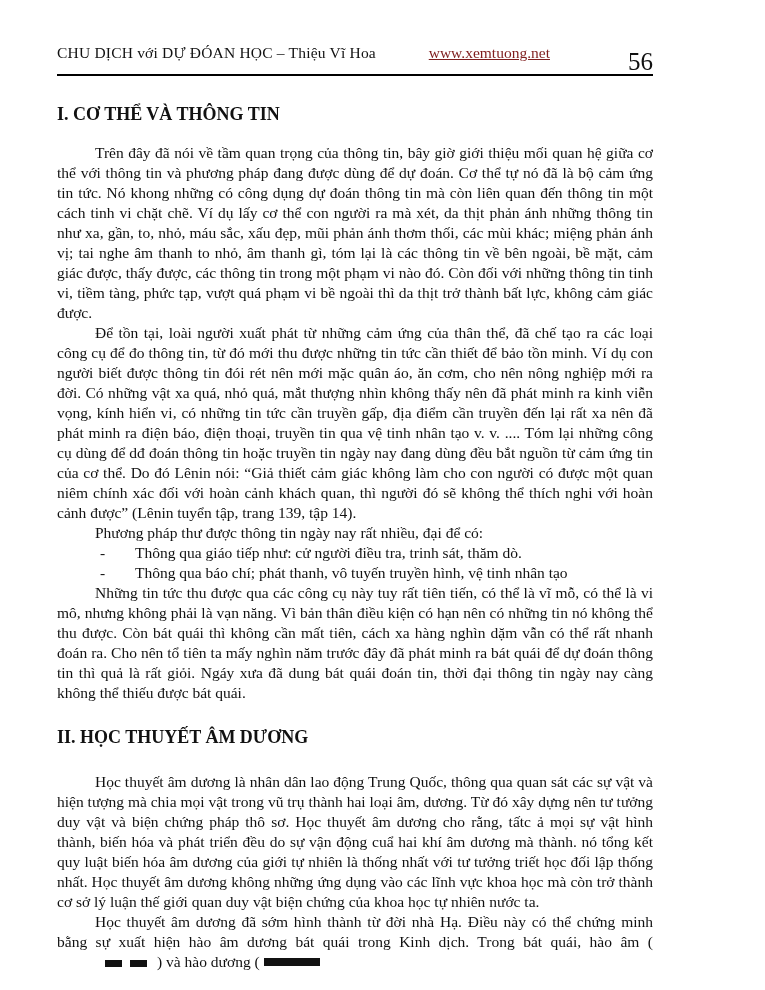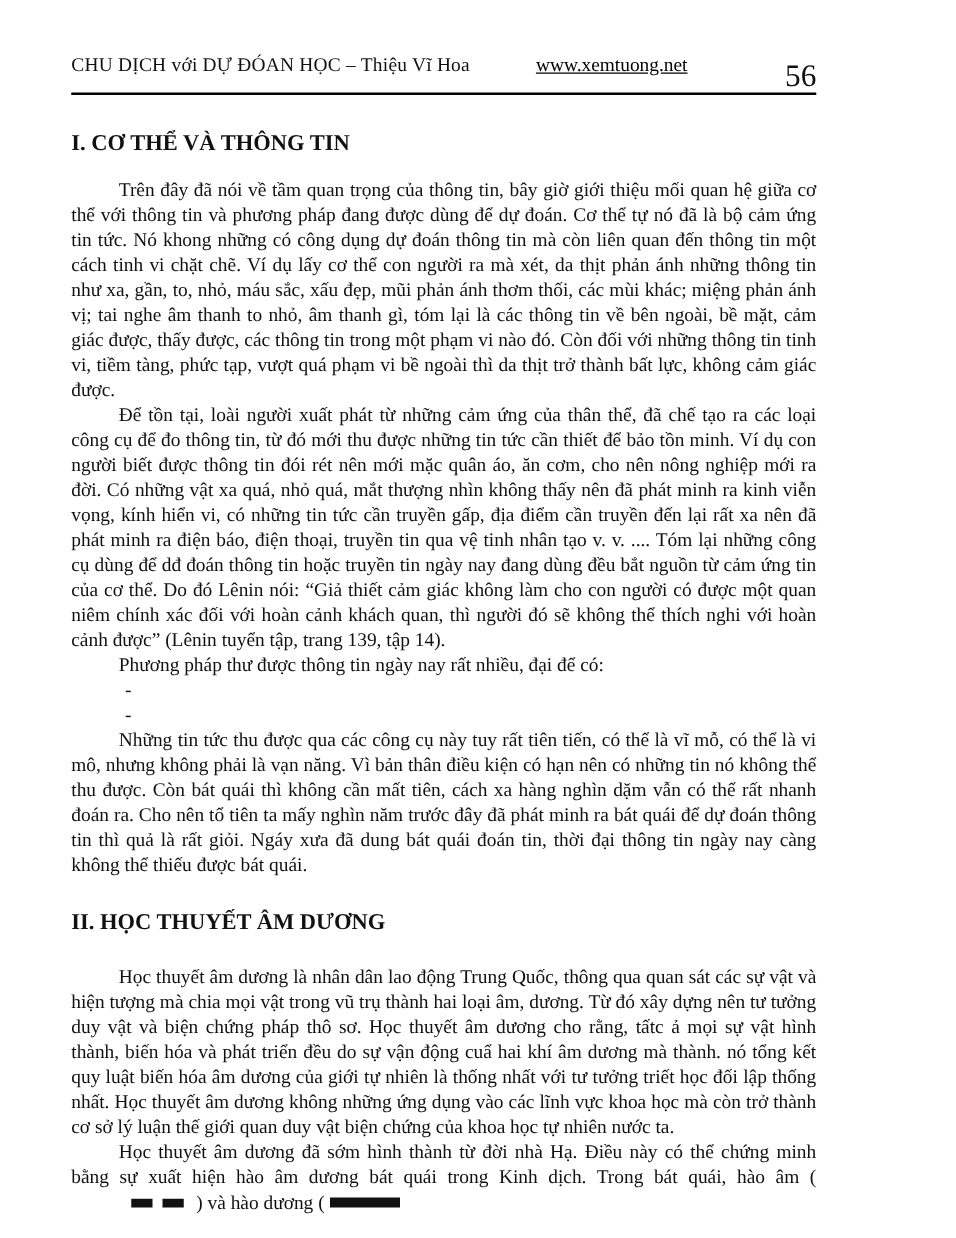--- a/index.html
+++ b/index.html
@@ -27,21 +27,21 @@
   .book-title {
     font-size: 15.5px;
     letter-spacing: 0.2px;
     white-space: nowrap;
     margin-bottom: 10px;
     flex: 1 1 auto;
   }
   .site-link {
     font-size: 15.5px;
     text-decoration: underline;
-    color: #000000;
+    color: #7f1d1d;
     white-space: nowrap;
     margin-bottom: 10px;
     margin-right: 78px;
     cursor: pointer;
   }
   .page-number {
     font-size: 25px;
     font-weight: normal;
     line-height: 1;
     margin-bottom: -2px;
@@ -129,23 +129,25 @@
   <div class="section-title">I. CƠ THỂ VÀ THÔNG TIN</div>
 
   <p class="body-par">Trên đây đã nói về tầm quan trọng của thông tin, bây giờ giới thiệu mối quan hệ giữa cơ thể với thông tin và phương pháp đang được dùng để dự đoán. Cơ thể tự nó đã là bộ cảm ứng tin tức. Nó khong những có công dụng dự đoán thông tin mà còn liên quan đến thông tin một cách tinh vi chặt chẽ. Ví dụ lấy cơ thể con người ra mà xét, da thịt phản ánh những thông tin như xa, gần, to, nhỏ, máu sắc, xấu đẹp, mũi phản ánh thơm thối, các mùi khác; miệng phản ánh vị; tai nghe âm thanh to nhỏ, âm thanh gì, tóm lại là các thông tin về bên ngoài, bề mặt, cảm giác được, thấy được, các thông tin trong một phạm vi nào đó. Còn đối với những thông tin tinh vi, tiềm tàng, phức tạp, vượt quá phạm vi bề ngoài thì da thịt trở thành bất lực, không cảm giác được.</p>
 
   <p class="body-par">Để tồn tại, loài người xuất phát từ những cảm ứng của thân thể, đã chế tạo ra các loại công cụ để đo thông tin, từ đó mới thu được những tin tức cần thiết để bảo tồn minh. Ví dụ con người biết được thông tin đói rét nên mới mặc quân áo, ăn cơm, cho nên nông nghiệp mới ra đời. Có những vật xa quá, nhỏ quá, mắt thượng nhìn không thấy nên đã phát minh ra kinh viễn vọng, kính hiển vi, có những tin tức cần truyền gấp, địa điểm cần truyền đến lại rất xa nên đã phát minh ra điện báo, điện thoại, truyền tin qua vệ tinh nhân tạo v. v. .... Tóm lại những công cụ dùng để dđ đoán thông tin hoặc truyền tin ngày nay đang dùng đều bắt nguồn từ cảm ứng tin của cơ thể. Do đó Lênin nói: “Giả thiết cảm giác không làm cho con người có được một quan niêm chính xác đối với hoàn cảnh khách quan, thì người đó sẽ không thể thích nghi với hoàn cảnh được” (Lênin tuyển tập, trang 139, tập 14).</p>
 
   <p class="body-par">Phương pháp thư được thông tin ngày nay rất nhiều, đại để có:</p>
 
   <div class="list-item">
     <span class="list-dash">-</span>
+    <span class="list-text">Thông qua giáo tiếp như: cử người điều tra, trinh sát, thăm dò.</span>
   </div>
   <div class="list-item">
     <span class="list-dash">-</span>
+    <span class="list-text">Thông qua báo chí; phát thanh, vô tuyến truyền hình, vệ tinh nhân tạo</span>
   </div>
 
   <p class="body-par">Những tin tức thu được qua các công cụ này tuy rất tiên tiến, có thể là vĩ mỗ, có thể là vi mô, nhưng không phải là vạn năng. Vì bản thân điều kiện có hạn nên có những tin nó không thể thu được. Còn bát quái thì không cần mất tiên, cách xa hàng nghìn dặm vẫn có thể rất nhanh đoán ra. Cho nên tổ tiên ta mấy nghìn năm trước đây đã phát minh ra bát quái để dự đoán thông tin thì quả là rất giỏi. Ngáy xưa đã dung bát quái đoán tin, thời đại thông tin ngày nay càng không thể thiếu được bát quái.</p>
 
   <div class="section-title second">II. HỌC THUYẾT ÂM DƯƠNG</div>
 
   <p class="body-par">Học thuyết âm dương là nhân dân lao động Trung Quốc, thông qua quan sát các sự vật và hiện tượng mà chia mọi vật trong vũ trụ thành hai loại âm, dương. Từ đó xây dựng nên tư tưởng duy vật và biện chứng pháp thô sơ. Học thuyết âm dương cho rằng, tấtc ả mọi sự vật hình thành, biến hóa và phát triển đều do sự vận động cuẩ hai khí âm dương mà thành. nó tổng kết quy luật biến hóa âm dương của giới tự nhiên là thống nhất với tư tưởng triết học đối lập thống nhất. Học thuyết âm dương không những ứng dụng vào các lĩnh vực khoa học mà còn trở thành cơ sở lý luận thế giới quan duy vật biện chứng của khoa học tự nhiên nước ta.</p>
 
 
   <p class="body-par">

